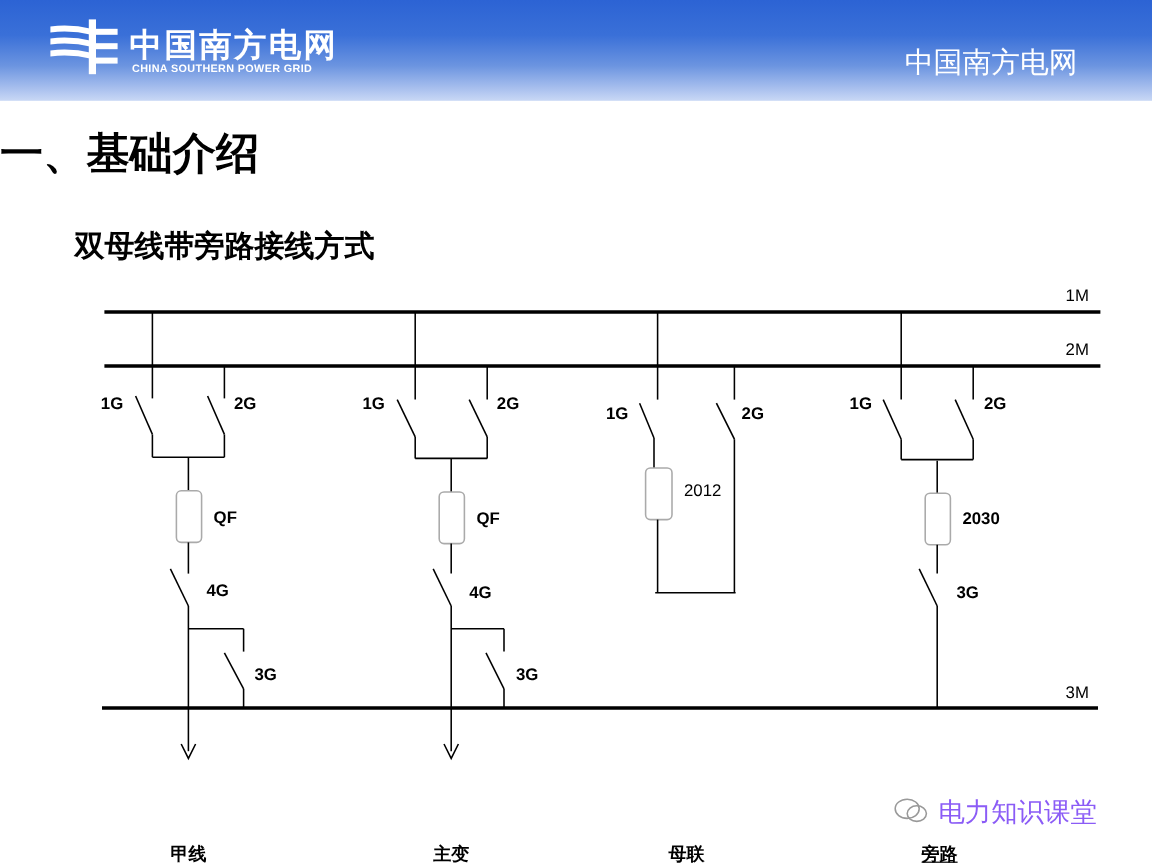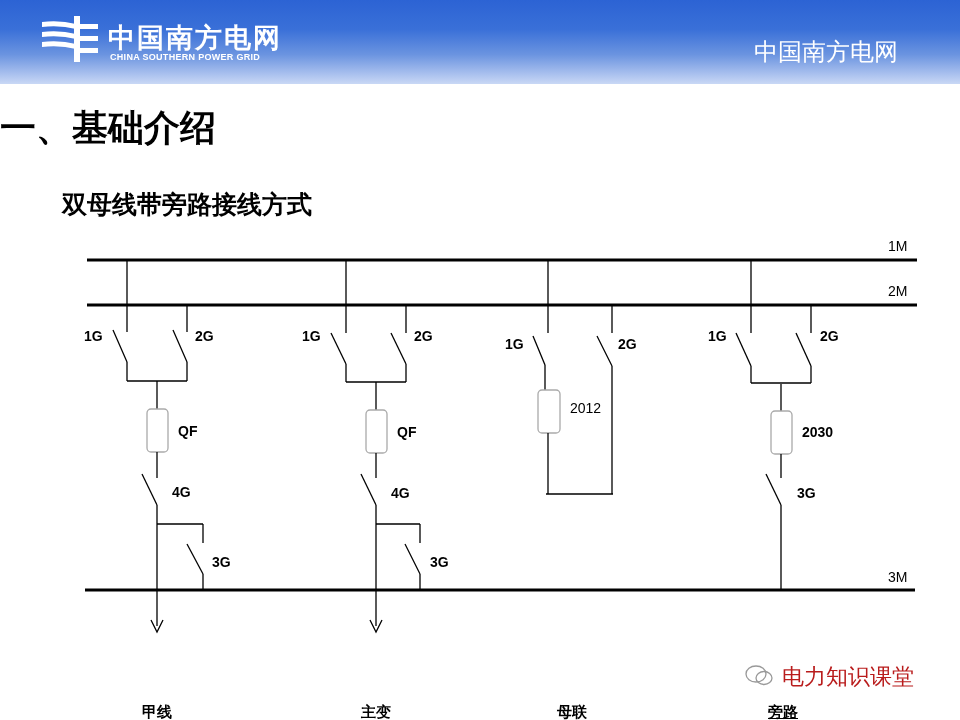--- a/index.html
+++ b/index.html
@@ -9,21 +9,21 @@
   .logo-mark { position:absolute; left:40px; top:16px; width:60px; height:46px; }
   .logo-cn { position:absolute; left:108px; top:20px; color:#ffffff; font-size:27px; font-weight:bold; letter-spacing:2px; font-family:"DejaVu Sans",sans-serif; }
   .logo-en { position:absolute; left:110px; top:52px; color:#ffffff; font-size:9px; font-weight:bold; letter-spacing:0.3px; }
   .company { position:absolute; right:62px; top:36px; color:#ffffff; font-size:24px; font-family:"DejaVu Sans",sans-serif; }
   .page-title { position:absolute; left:0; width:960px; top:104px; text-align:left; font-size:36px; font-weight:bold; color:#000; font-family:"DejaVu Sans",sans-serif; }
   .subtitle { position:absolute; left:62px; top:188px; font-size:25px; font-weight:bold; color:#000; font-family:"DejaVu Sans",sans-serif; }
   svg.diagram { position:absolute; left:0; top:0; }
   .lbl { font-family:"Liberation Sans",sans-serif; font-size:14px; font-weight:bold; fill:#000; }
   .lbl-n { font-family:"Liberation Sans",sans-serif; font-size:14px; fill:#000; }
   .bay-lbl { position:absolute; top:660px; font-size:15px; font-weight:bold; color:#000; font-family:"DejaVu Sans",sans-serif;margin-top:43px; }
-  .watermark { position:absolute; left:740px; top:662px; font-size:22px; color:#b91c1c; font-family:"DejaVu Sans",sans-serif; }
+  .watermark { position:absolute; left:740px; top:662px; font-size:22px; color:#8b5cf6; font-family:"DejaVu Sans",sans-serif; }
   .wm-icon { position:absolute; left:744px; top:664px; width:30px; height:24px; }
 </style>
 </head>
 <body>
 
 <div class="header">
   <svg class="logo-mark" viewBox="0 0 60 46">
     <path d="M2 6 Q20 4 36 8 L36 13 Q20 9 2 11 Z" fill="#fff"></path>
     <path d="M2 16 Q20 14 36 18 L36 23 Q20 19 2 21 Z" fill="#fff"></path>
     <path d="M2 26 Q20 24 36 28 L36 33 Q20 29 2 31 Z" fill="#fff"></path>

